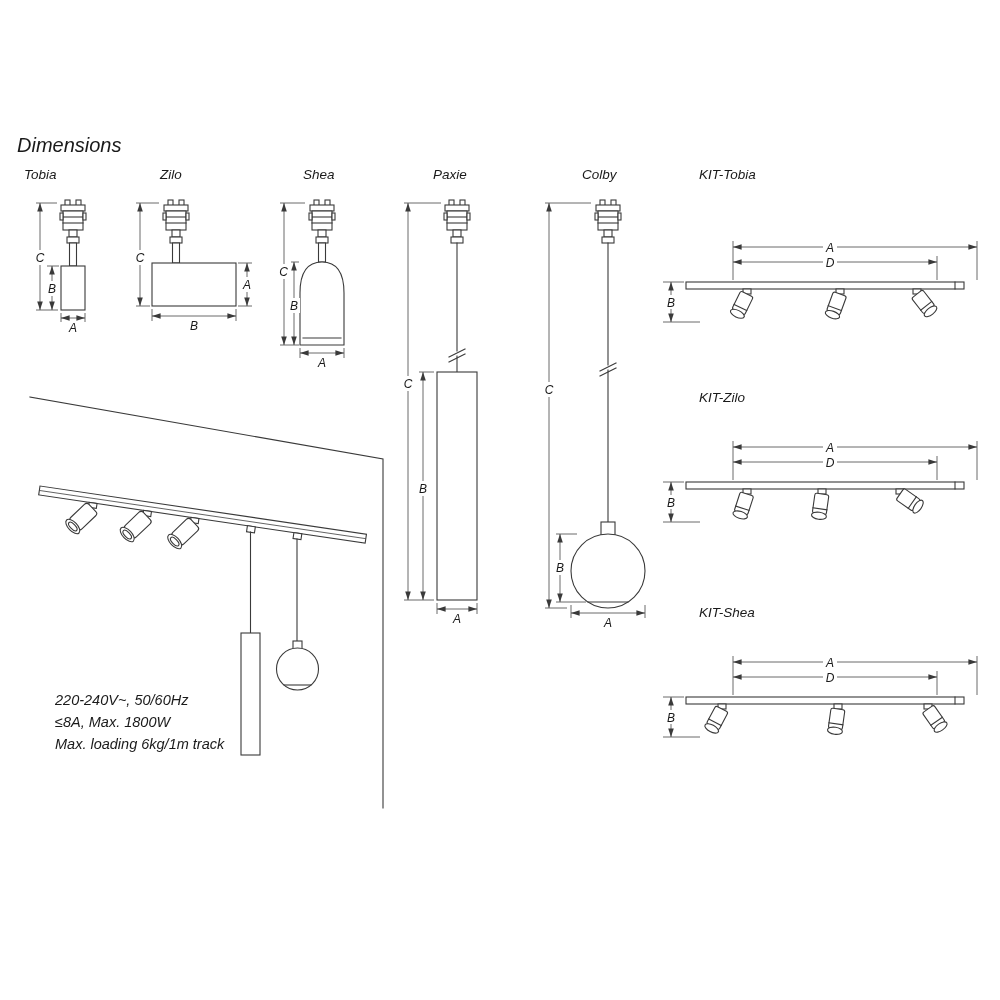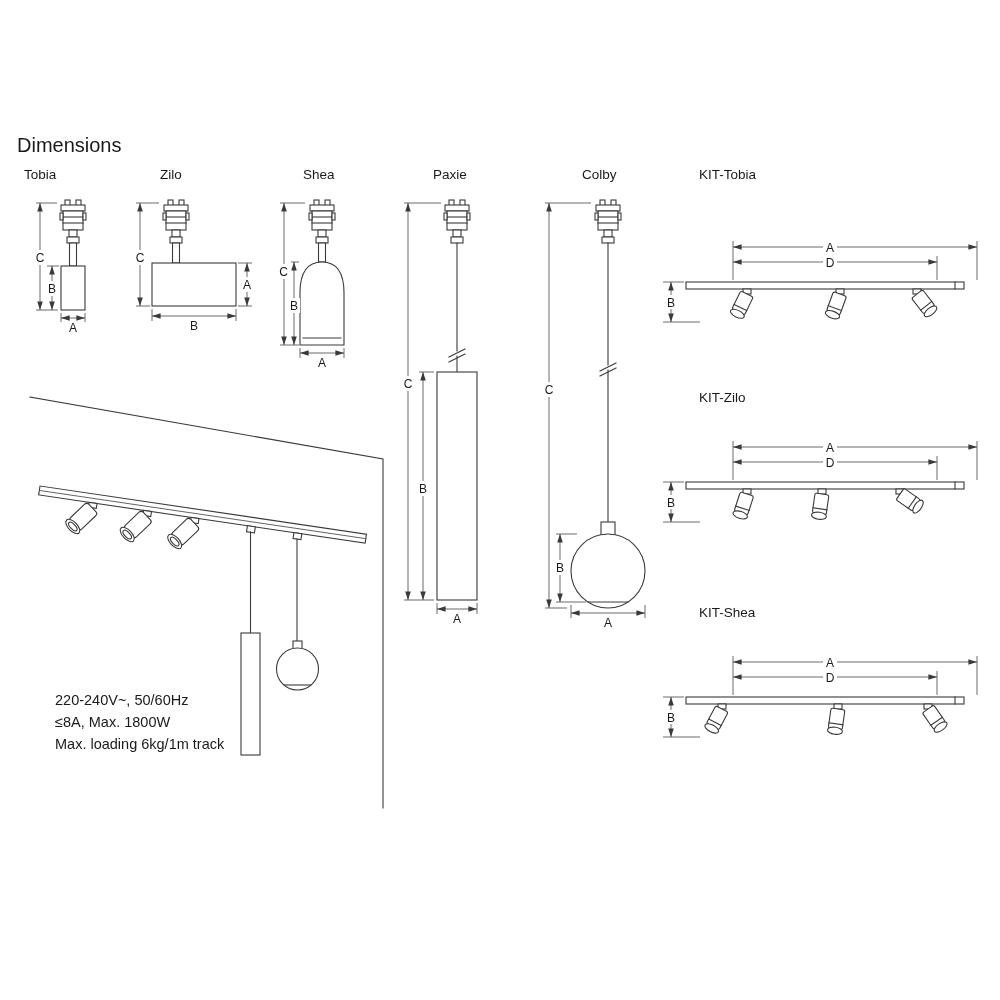--- a/index.html
+++ b/index.html
@@ -1,17 +1,17 @@
 <!DOCTYPE html>
 <html><head>
 <meta charset="utf-8">
 <style>
   html,body { margin:0; padding:0; background:#ffffff; }
   .page { position:relative; width:879px; height:1000px; background:#fff;
-          font-family:"Liberation Sans", sans-serif; }
+          font-family:"Liberation Sans", sans-serif;font-style:italic; }
   svg { display:block; }
   svg text { font-family:"Liberation Sans", sans-serif; fill:#1a1a1a; }
   .ln  { stroke:#3a3a3a; stroke-width:1.1; fill:none; stroke-linecap:square; }
   .fw  { fill:#ffffff; stroke:#3a3a3a; stroke-width:1.1; }
   .dim { stroke:#3a3a3a; stroke-width:0.75; fill:none; }
   .ext { stroke:#3a3a3a; stroke-width:0.75; fill:none; }
   .labelbox { fill:#ffffff; }
   text.title { font-size:20px; font-weight:500; }
   text.prod  { font-size:13.5px; }
   text.dimlb { font-size:12px; text-anchor:middle; }

